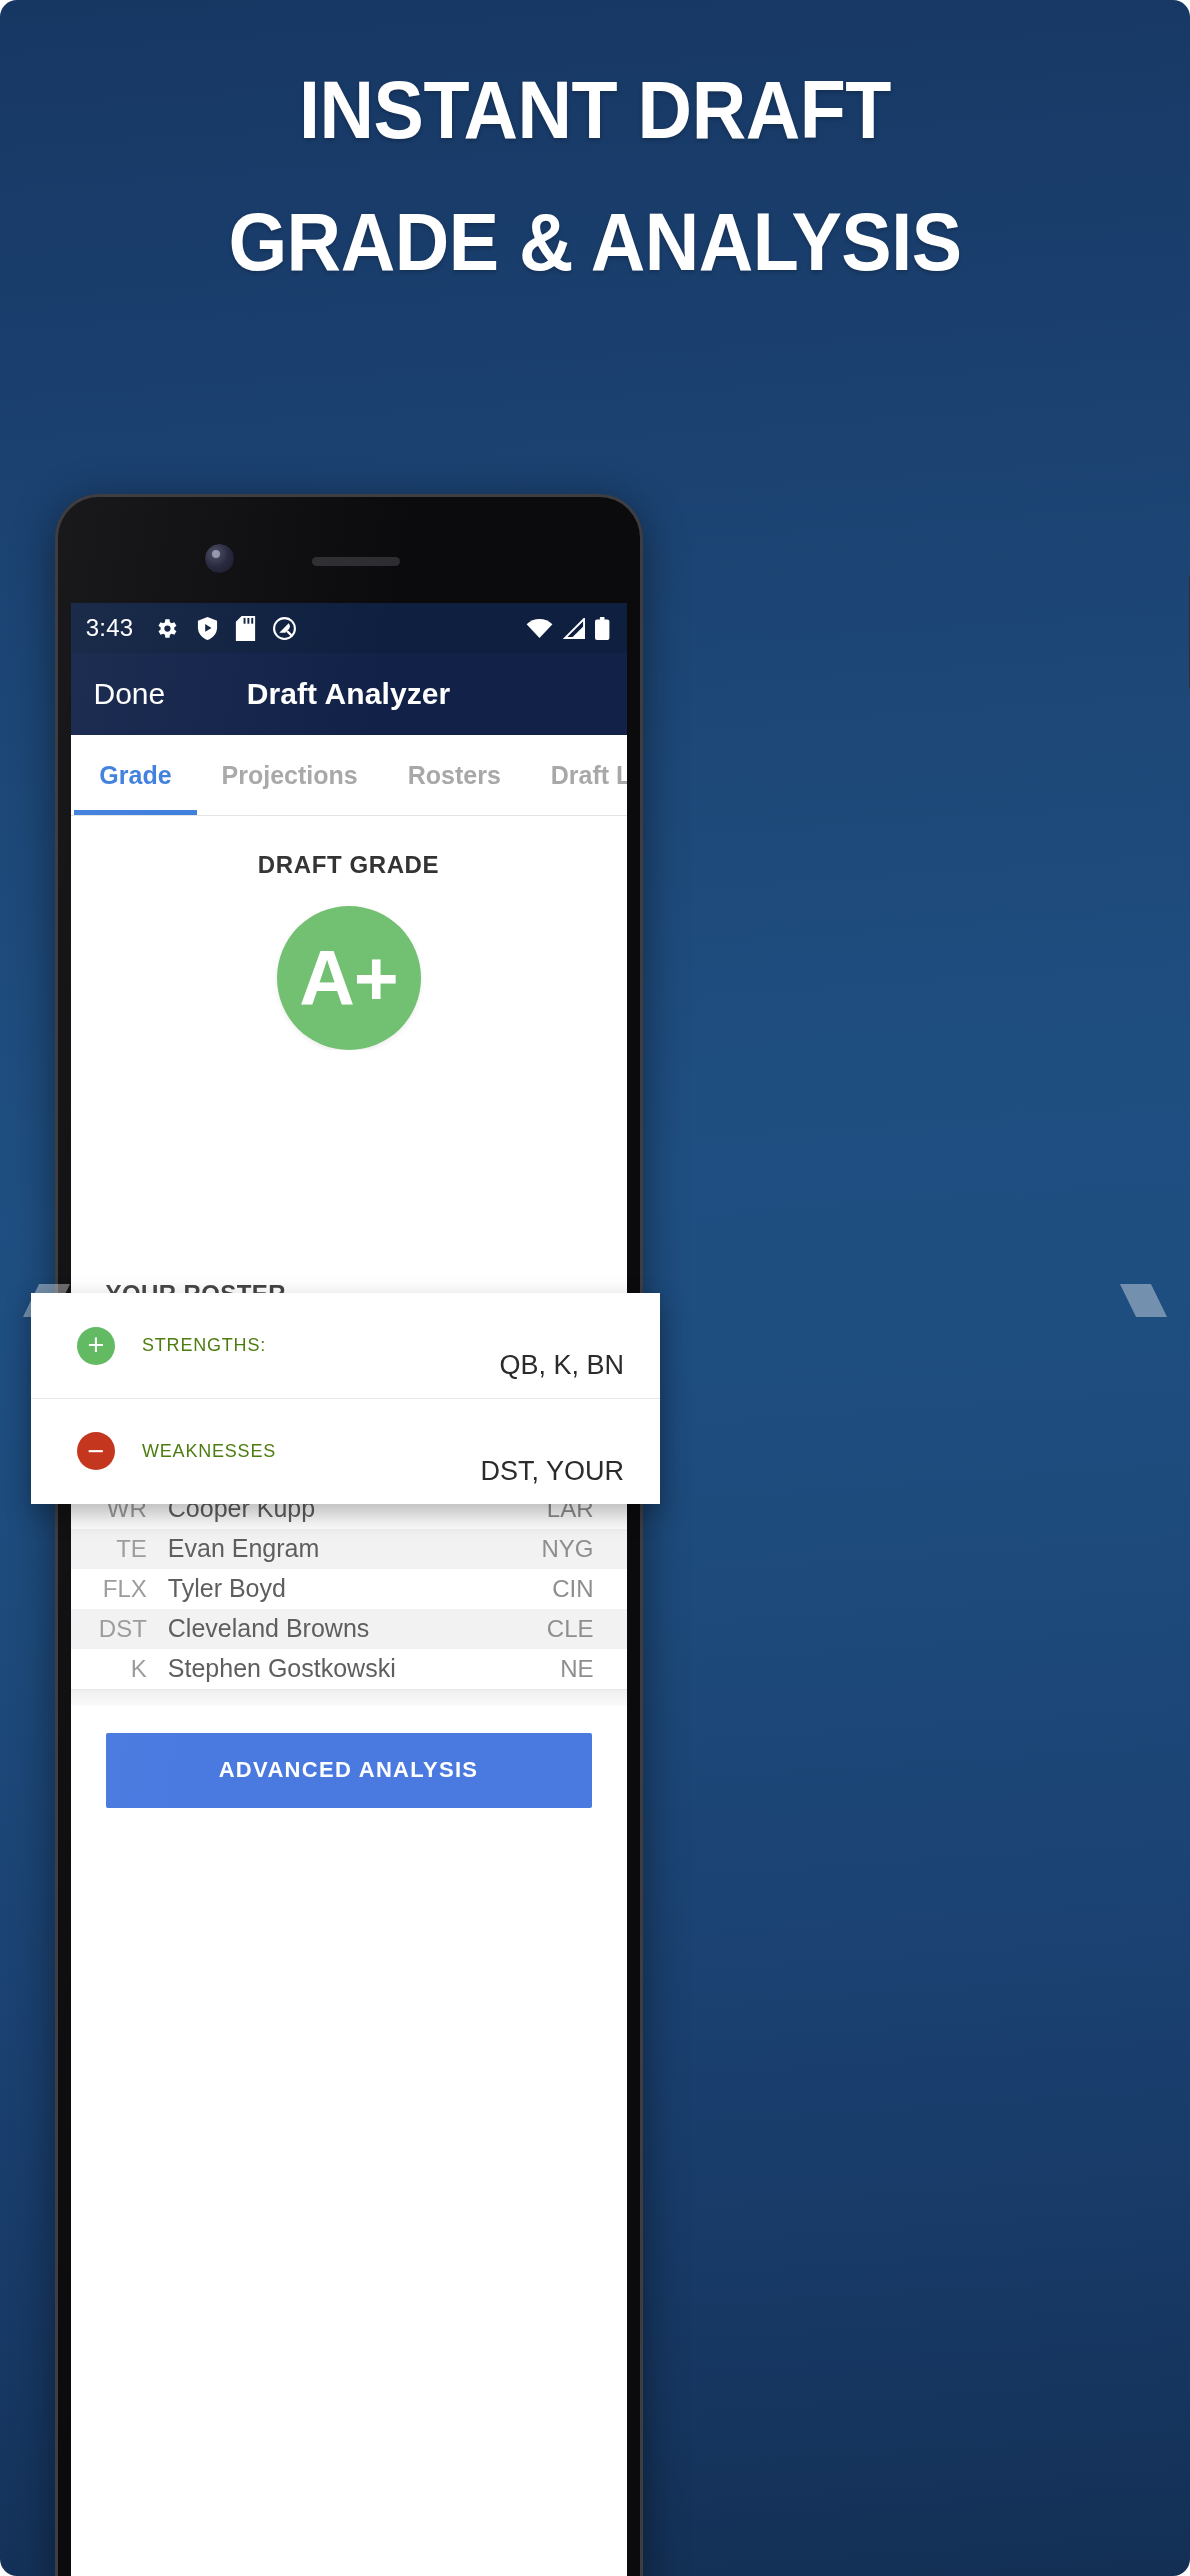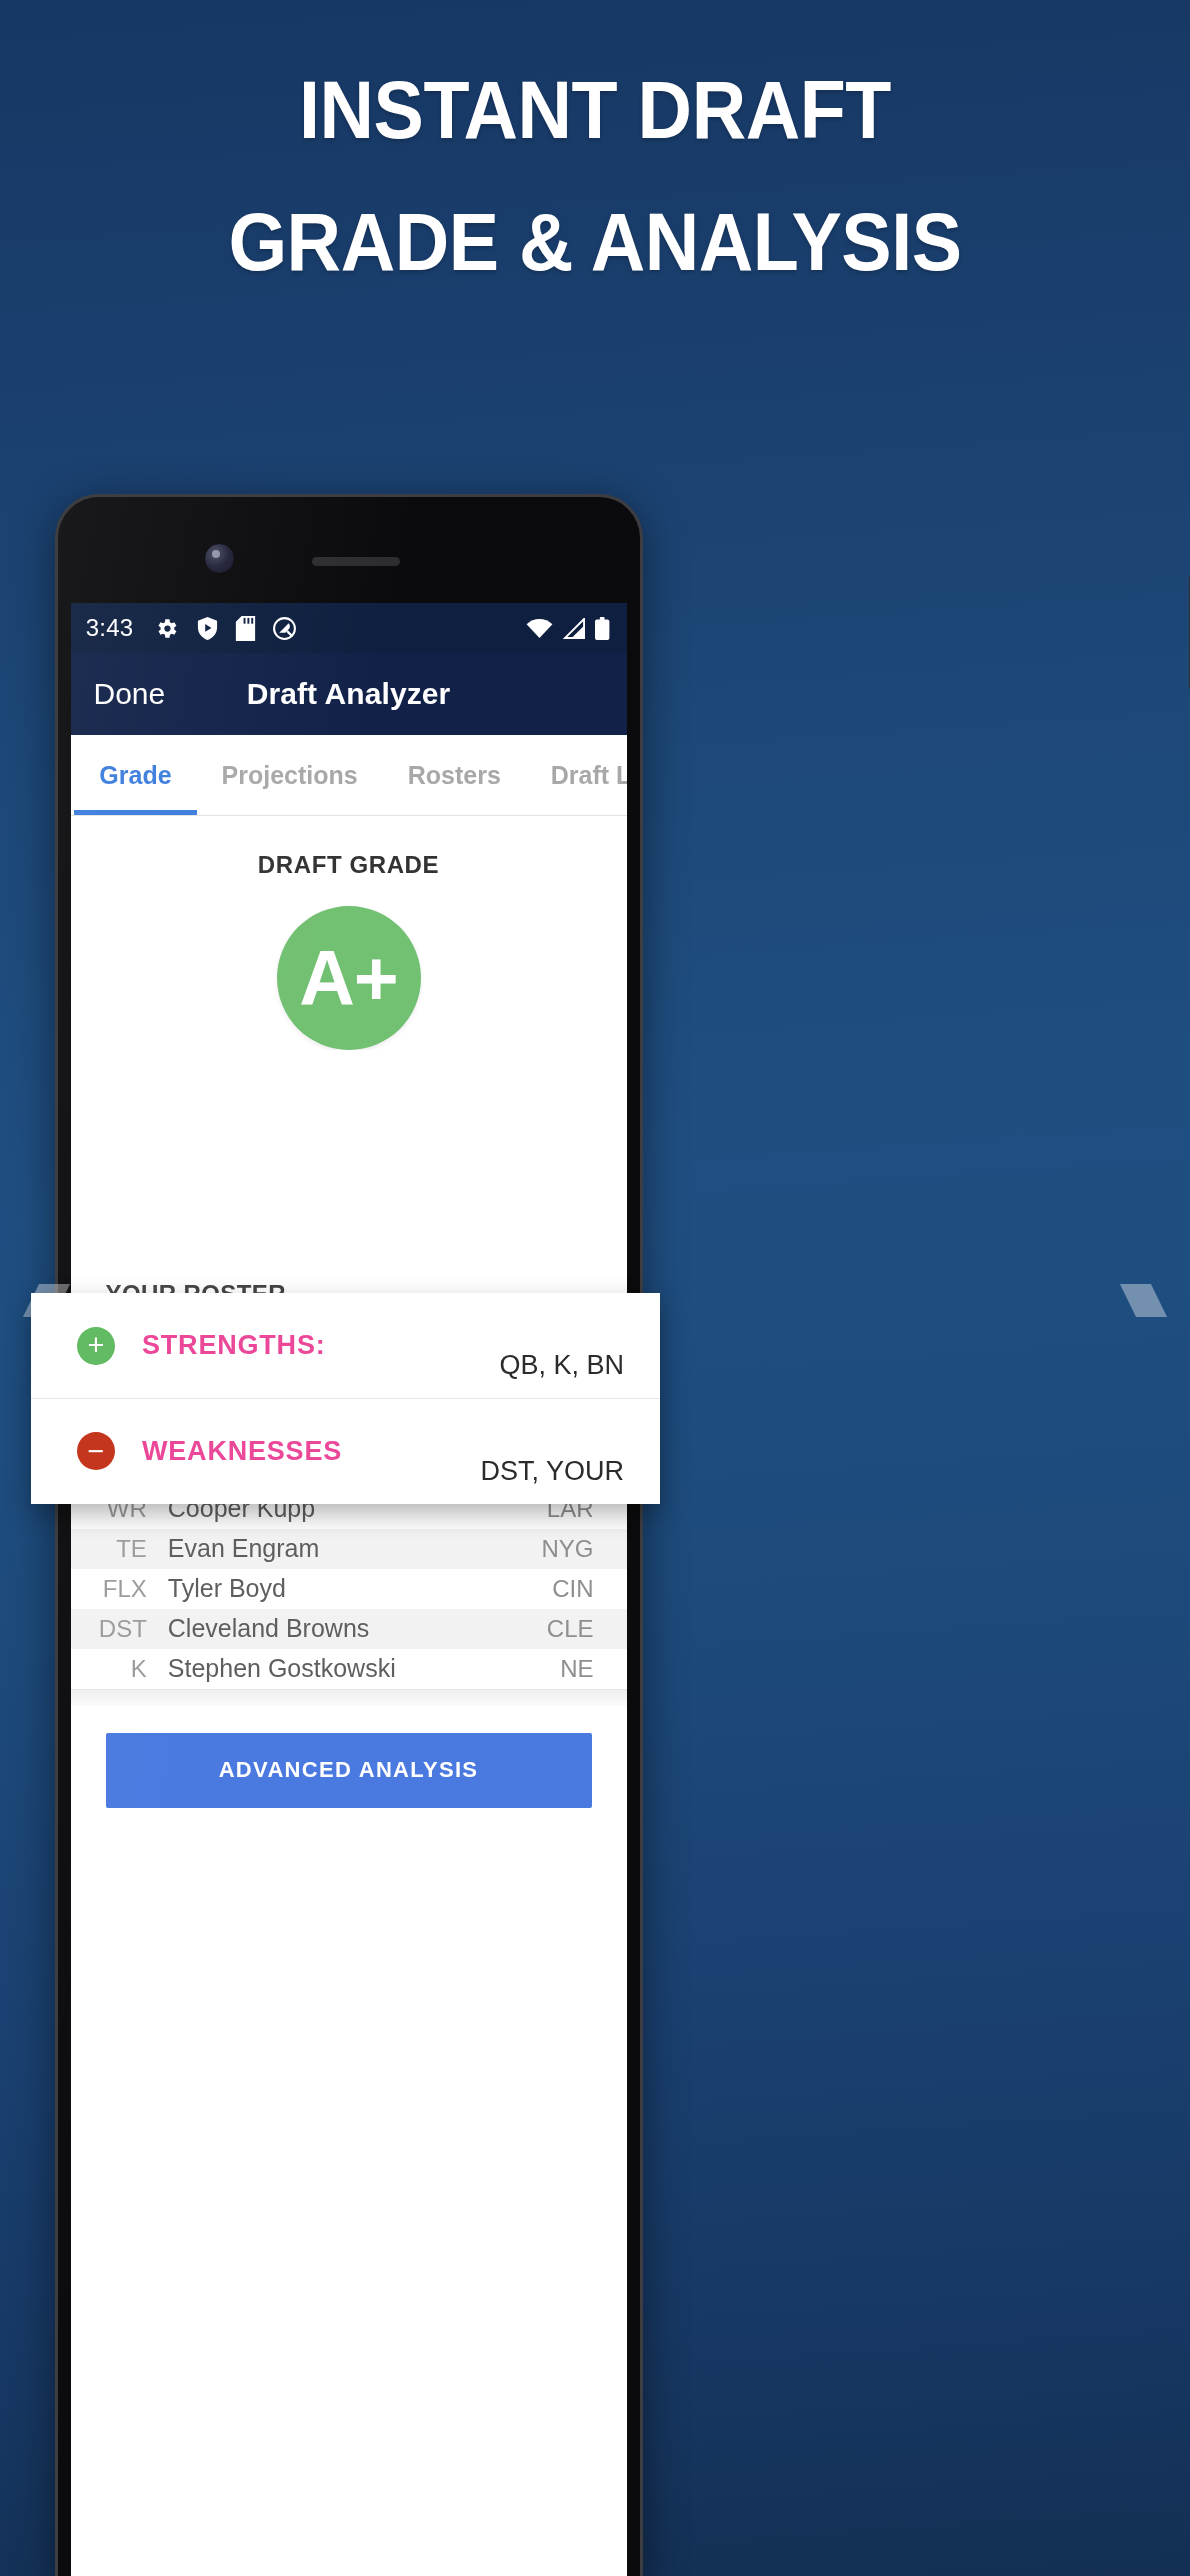--- a/index.html
+++ b/index.html
@@ -10,20 +10,21 @@
     overflow: hidden;
   }
   .stage {
     position: relative;
     width: 1190px; height: 2576px;
     background: linear-gradient(176deg,
         #173763 0%, #1a3f6e 14%, #1d4878 30%,
         #1f4f82 46%, #1d4a7b 62%, #1a4070 78%,
         #163660 92%, #132f54 100%);
     overflow: hidden;
+    border-radius: 17px;
   }
 
   
   .headline {
     position: absolute;
     top: 63px; left: 0; width: 1190px;
     text-align: center;
     color: #ffffff;
     font-family: "Liberation Sans Narrow", "Liberation Sans", sans-serif;
     font-weight: bold;
@@ -249,21 +250,21 @@
   .sw-badge {
     width: 38px; height: 38px; border-radius: 50%;
     display: flex; align-items: center; justify-content: center;
     flex: none; margin-right: 27px;
     color: #ffffff; font-size: 29px; line-height: 1;
     font-weight: 400;
   }
   .sw-badge.plus { background: #62bb62; }
   .sw-badge.minus { background: #c4371e; }
   .sw-label {
-    font-size: 27px; font-weight: bold; color: #ec4899;
+    font-size: 18px; font-weight: normal; color: #4d7c0f;
     letter-spacing: 0.8px; flex: 1;
   }
   .sw-value { font-size: 27px; color: #2b2b2b; margin-top: 40px; }
 </style>
 </head>
 <body>
 
 <div class="stage">
 
   <div class="headline">

